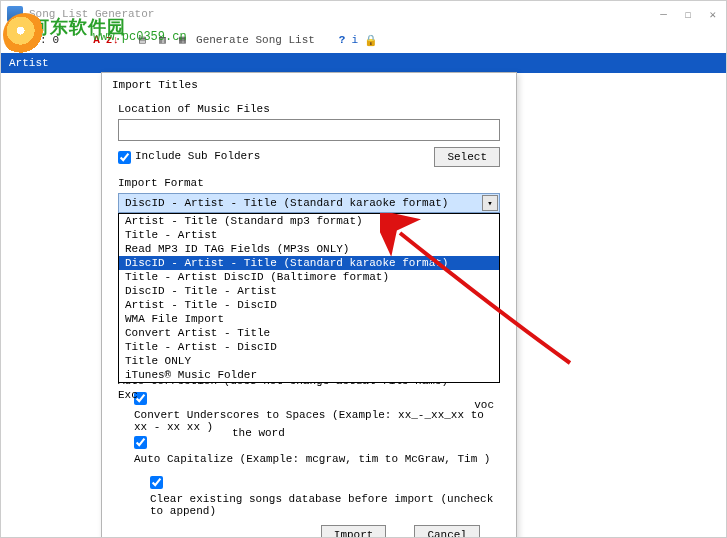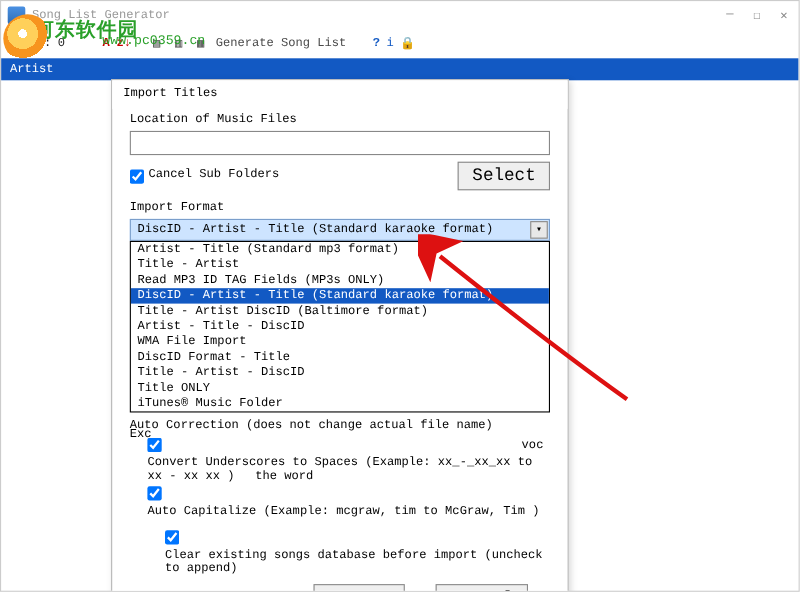--- a/index.html
+++ b/index.html
@@ -22,21 +22,21 @@
     .info-ico{color:#1259c3;}
     .lock-ico{color:#a67b00;}
     .blue-bar{background:#1259c3;color:#fff;padding:3px 8px;height:20px;display:flex;align-items:center;}
     .dialog{position:absolute;left:100px;top:71px;width:416px;height:470px;background:#fff;border:1px solid #b5b5b5;box-shadow:2px 2px 6px rgba(0,0,0,0.15);z-index:5;}
     .dlg-title{background:#fff;padding:6px 10px 8px;color:#000;}
     .dlg-body{padding:4px 16px 10px;}
     .group{border:none;margin-bottom:10px;}
     .group-label{color:#000;margin-bottom:4px;}
     .path-row{display:flex;gap:8px;align-items:center;margin-bottom:6px;}
     .path-input{flex:1;height:22px;border:1px solid #888;background:#fff;}
-    .btn{border:1px solid #888;background:#efefef;padding:3px 12px;font-family:inherit;font-size:16px;}
+    .btn{border:1px solid #888;background:#efefef;padding:3px 12px;font-family:inherit;font-size:11px;}
     .chk{display:flex;align-items:flex-start;gap:4px;margin:2px 0;}
     .chk input{margin-top:1px;}
     .combo{position:relative;}
     .combo-display{border:1px solid #7a9ecb;background:#cde4ff;height:20px;display:flex;align-items:center;padding:0 18px 0 6px;color:#000;}
     .combo-arrow{position:absolute;right:2px;top:2px;width:16px;height:16px;border:1px solid #888;background:#e8e8e8;display:flex;align-items:center;justify-content:center;font-size:9px;}
     .dropdown{position:absolute;left:0;top:20px;width:100%;border:1px solid #000;background:#fff;z-index:10;}
     .dd-item{padding:1px 6px;white-space:nowrap;overflow:hidden;cursor:default;}
     .dd-item.sel{background:#1259c3;color:#fff;}
     .behind{color:#000;}
     .bottom-btns{display:flex;gap:28px;justify-content:flex-end;padding:6px 20px 0;}
@@ -102,41 +102,42 @@
   <div class="dlg-body">
 
     <div class="group">
       <div class="group-label">Location of Music Files</div>
       <div class="path-row">
         <div class="path-input"></div>
       </div>
       <div class="path-row">
         <label class="chk">
           <input type="checkbox" checked="" style="">
-          <span>Cancel Sub Folders</span>
+          <span>Include Sub Folders</span>
         </label>
         <span style="flex:1"></span>
         <button class="btn">Select</button>
       </div>
     </div>
 
     <div class="group">
       <div class="group-label">Import Format</div>
       <div class="combo">
         <div class="combo-display">DiscID - Artist - Title   (Standard karaoke format)</div>
         <div class="combo-arrow">▾</div>
         <div class="dropdown" id="dd">
             <div class="dd-item">Artist - Title   (Standard mp3 format)</div>
             <div class="dd-item">Title - Artist</div>
             <div class="dd-item">Read MP3 ID TAG Fields  (MP3s ONLY)</div>
             <div class="dd-item sel">DiscID - Artist - Title   (Standard karaoke format)</div>
             <div class="dd-item">Title - Artist DiscID   (Baltimore format)</div>
+            <div class="dd-item">DiscID - Title - Artist</div>
             <div class="dd-item">Artist - Title - DiscID</div>
             <div class="dd-item">WMA File Import</div>
-            <div class="dd-item">DiscID Format - Title</div>
+            <div class="dd-item">Convert Artist - Title</div>
             <div class="dd-item">Title - Artist - DiscID</div>
             <div class="dd-item">Title ONLY</div>
             <div class="dd-item">iTunes® Music Folder</div>
           </div>
       </div>
     </div>
 
     <div style="display:flex;margin-top:210px;">
       <div style="flex:1">
         <div class="behind" style="position:absolute;left:16px;top:212px;">Imp</div>

